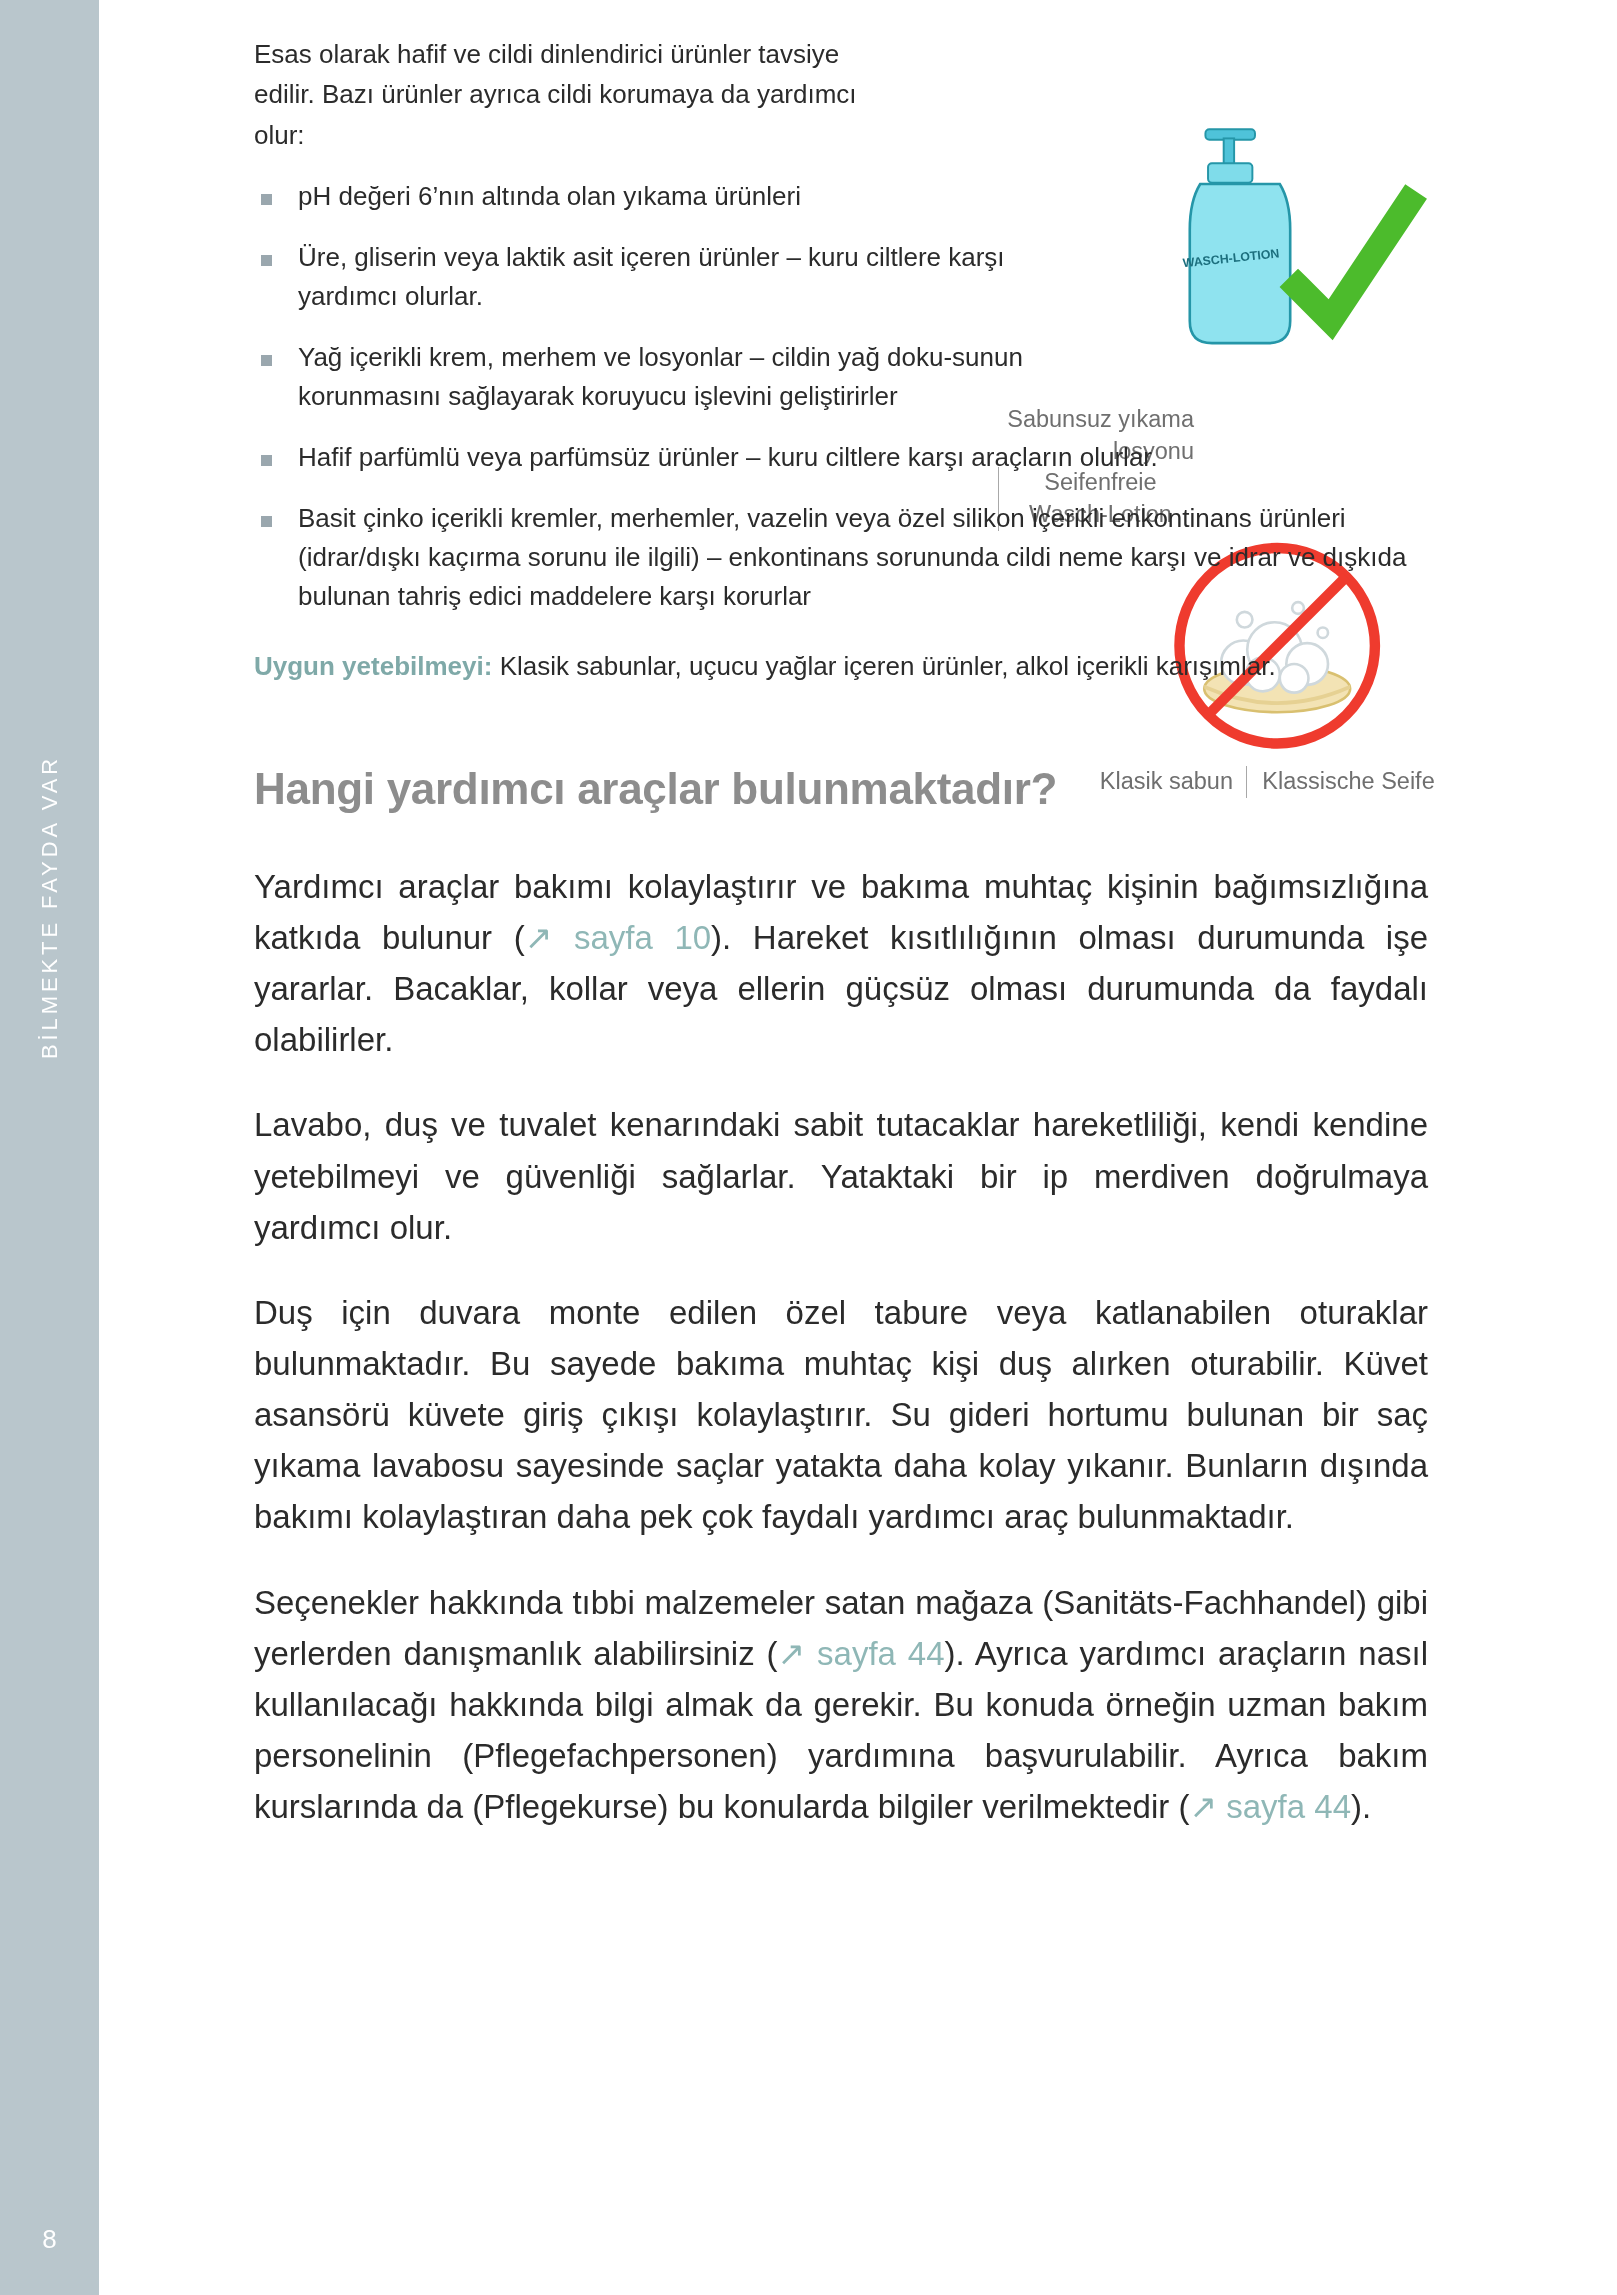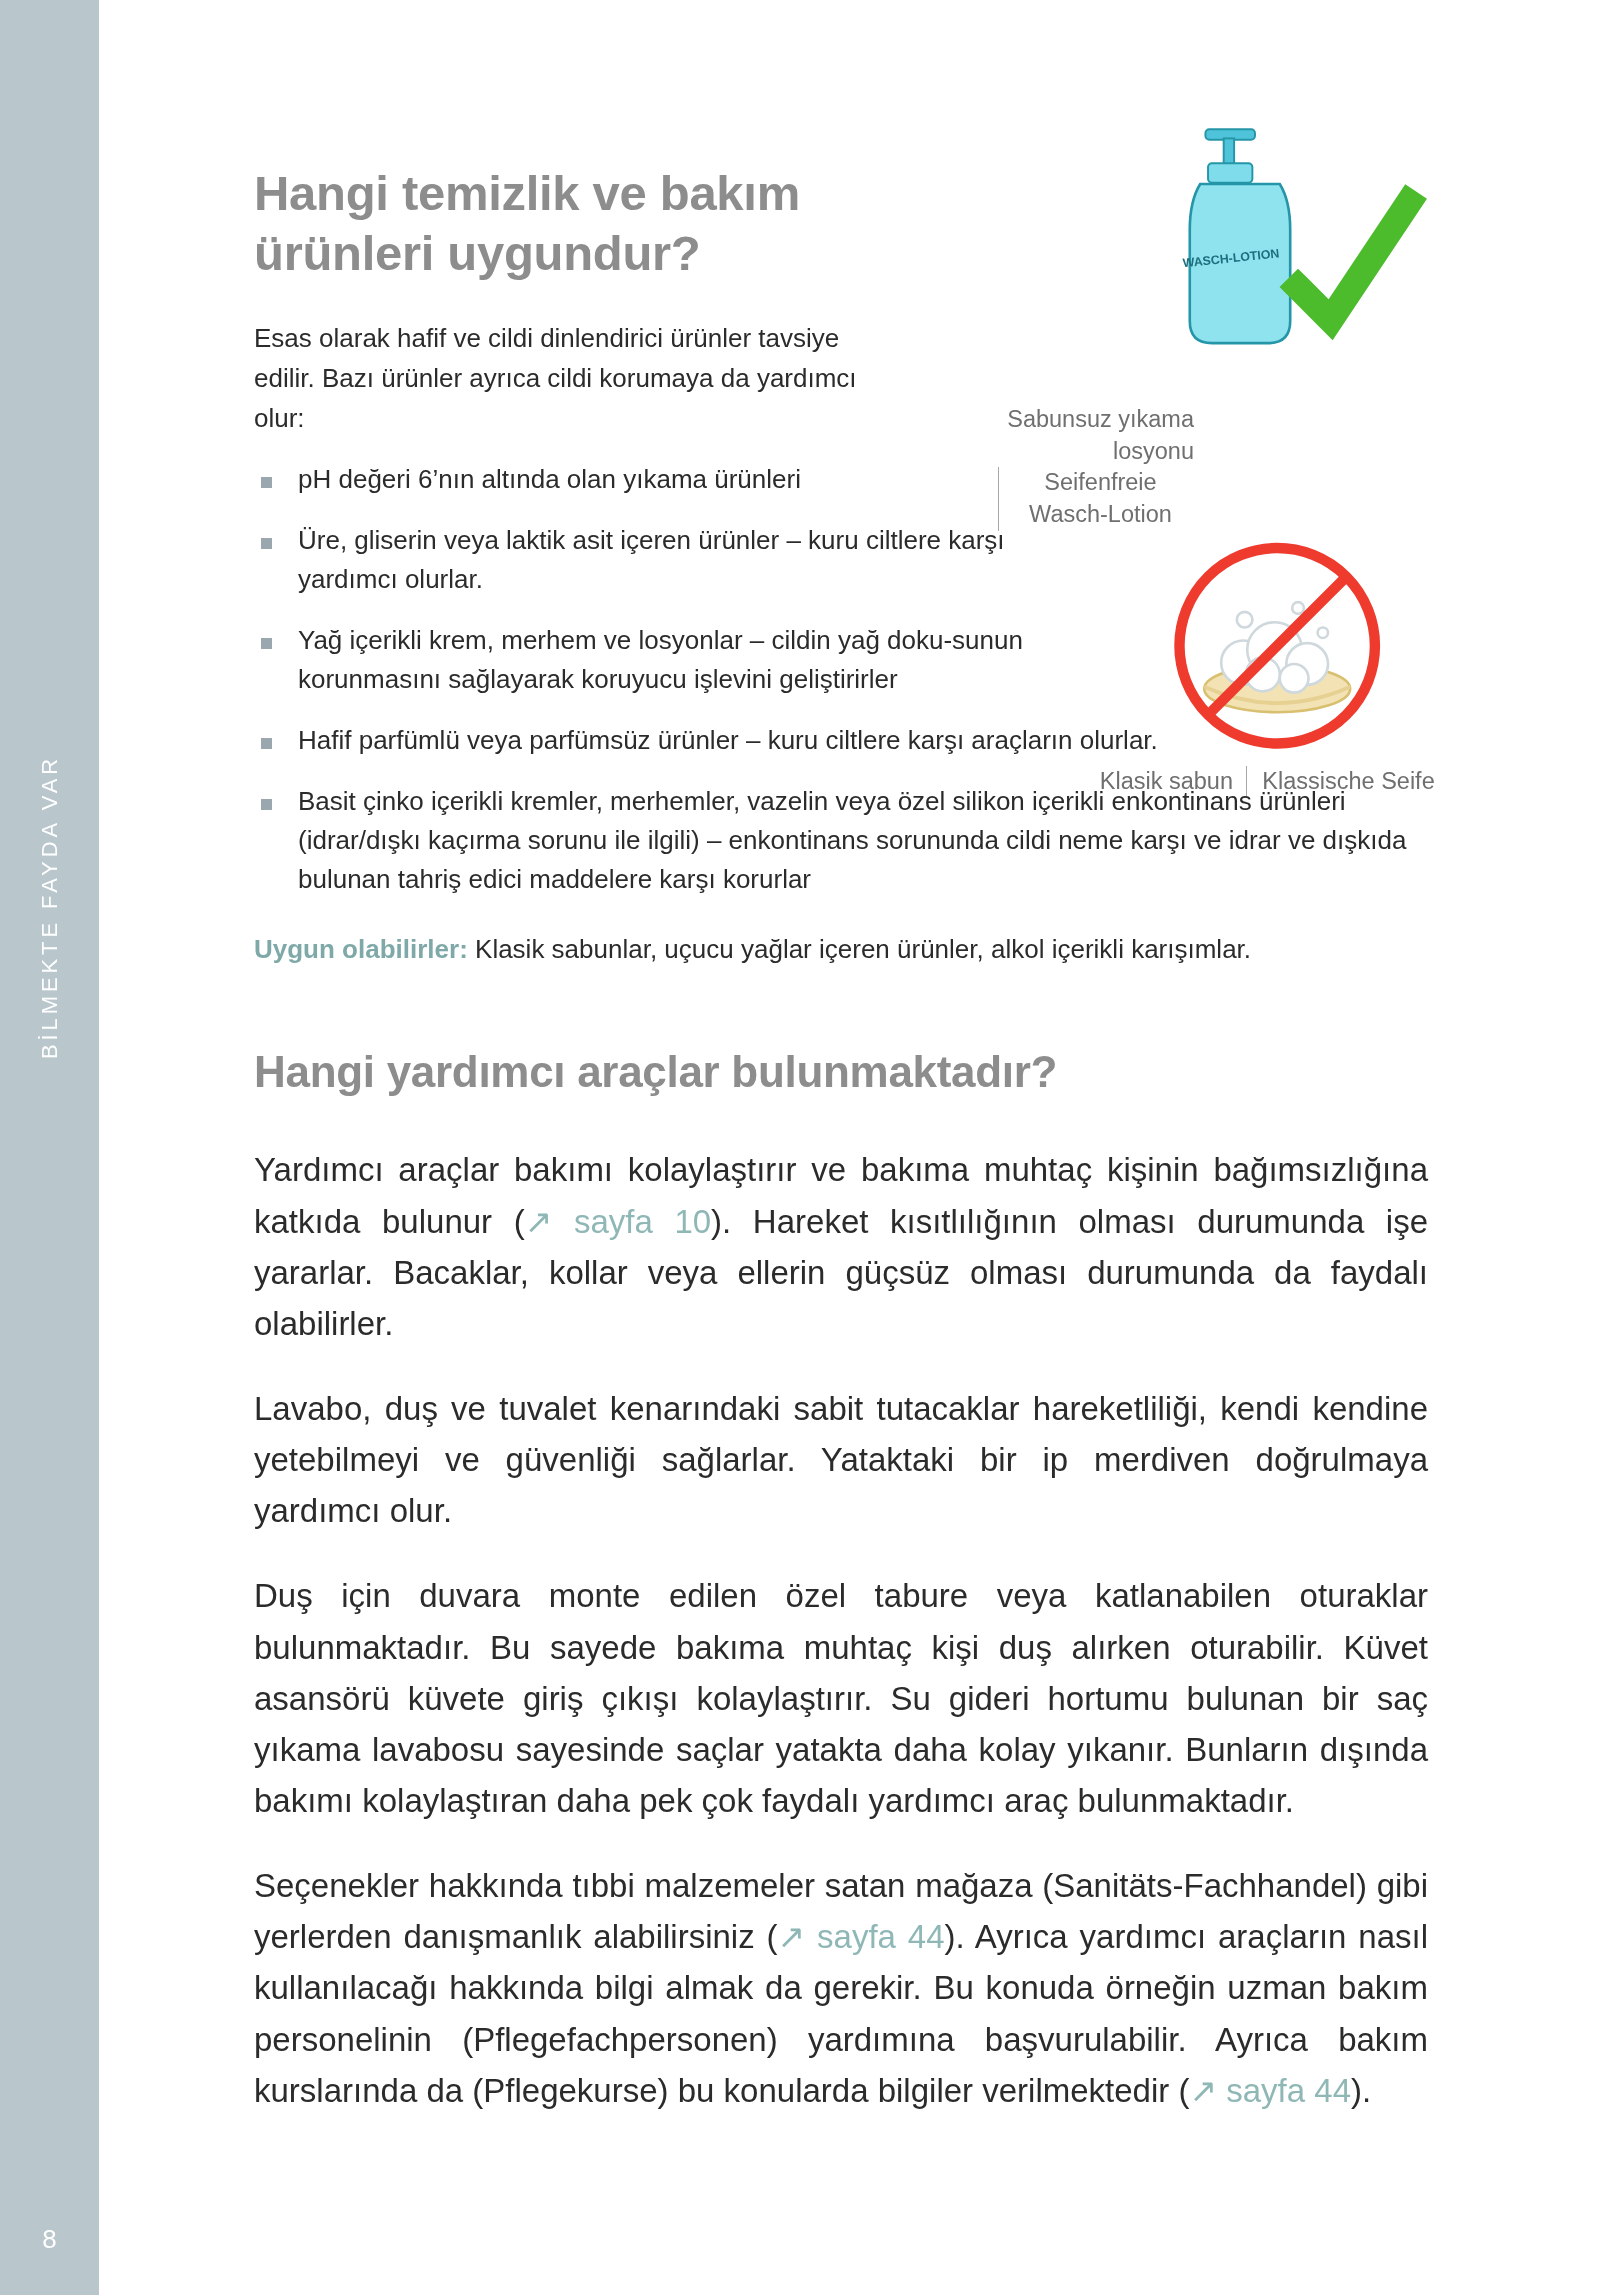--- a/index.html
+++ b/index.html
@@ -213,34 +213,33 @@
     <line x1="112" y1="276" x2="324" y2="64" stroke="#ef3b2e" stroke-width="16"></line>
   </svg>
 </div>
 <div class="figure-caption" id="cap-bar">
   <div class="tr">Klasik sabun</div>
   <div class="de">Klassische Seife</div>
 </div>
 
 <div class="content">
 
-  <h1 class="title">Hangi temizlik ve bakım ürünleri uygundur?</h1>
 
   <div class="intro">Esas olarak hafif ve cildi dinlendirici ürünler tavsiye edilir. Bazı ürünler ayrıca cildi korumaya da yardımcı olur:</div>
 
   <ul class="bullets">
     <li class="narrow"><span class="sq"></span><span>pH değeri 6’nın altında olan yıkama ürünleri</span></li>
     <li class="narrow"><span class="sq"></span><span>Üre, gliserin veya laktik asit içeren ürünler – kuru ciltlere karşı yardımcı olurlar.</span></li>
     <li class="narrow"><span class="sq"></span><span>Yağ içerikli krem, merhem ve losyonlar – cildin yağ doku-sunun korunmasını sağlayarak koruyucu işlevini geliştirirler</span></li>
     <li><span class="sq"></span><span>Hafif parfümlü veya parfümsüz ürünler – kuru ciltlere karşı araçların olurlar.</span></li>
     <li><span class="sq"></span><span>Basit çinko içerikli kremler, merhemler, vazelin veya özel silikon içerikli enkontinans ürünleri (idrar/dışkı kaçırma sorunu ile ilgili) – enkontinans sorununda cildi neme karşı ve idrar ve dışkıda bulunan tahriş edici maddelere karşı korurlar</span></li>
   </ul>
 
   <div class="note">
-    <b>Uygun olabilirler:</b><span> Klasik sabunlar, uçucu yağlar içeren ürünler, alkol içerikli karışımlar.</span>
+    <b>Uygun yetebilmeyi:</b><span> Klasik sabunlar, uçucu yağlar içeren ürünler, alkol içerikli karışımlar.</span>
   </div>
 
   <h2 class="subtitle">Hangi yardımcı araçlar bulunmaktadır?</h2>
 
   <p class="body first">
     <span>Yardımcı araçlar bakımı kolaylaştırır ve bakıma muhtaç kişinin bağımsızlığına katkıda bulunur (</span><span class="arrow">↗</span><span class="xref"> sayfa 10</span><span>). Hareket kısıtlılığının olması durumunda işe yararlar. Bacaklar, kollar veya ellerin güçsüz olması durumunda da faydalı olabilirler.</span>
   </p>
 
   <p class="body">Lavabo, duş ve tuvalet kenarındaki sabit tutacaklar hareketliliği, kendi kendine yetebilmeyi ve güvenliği sağlarlar. Yataktaki bir ip merdiven doğrulmaya yardımcı olur.</p>
 

